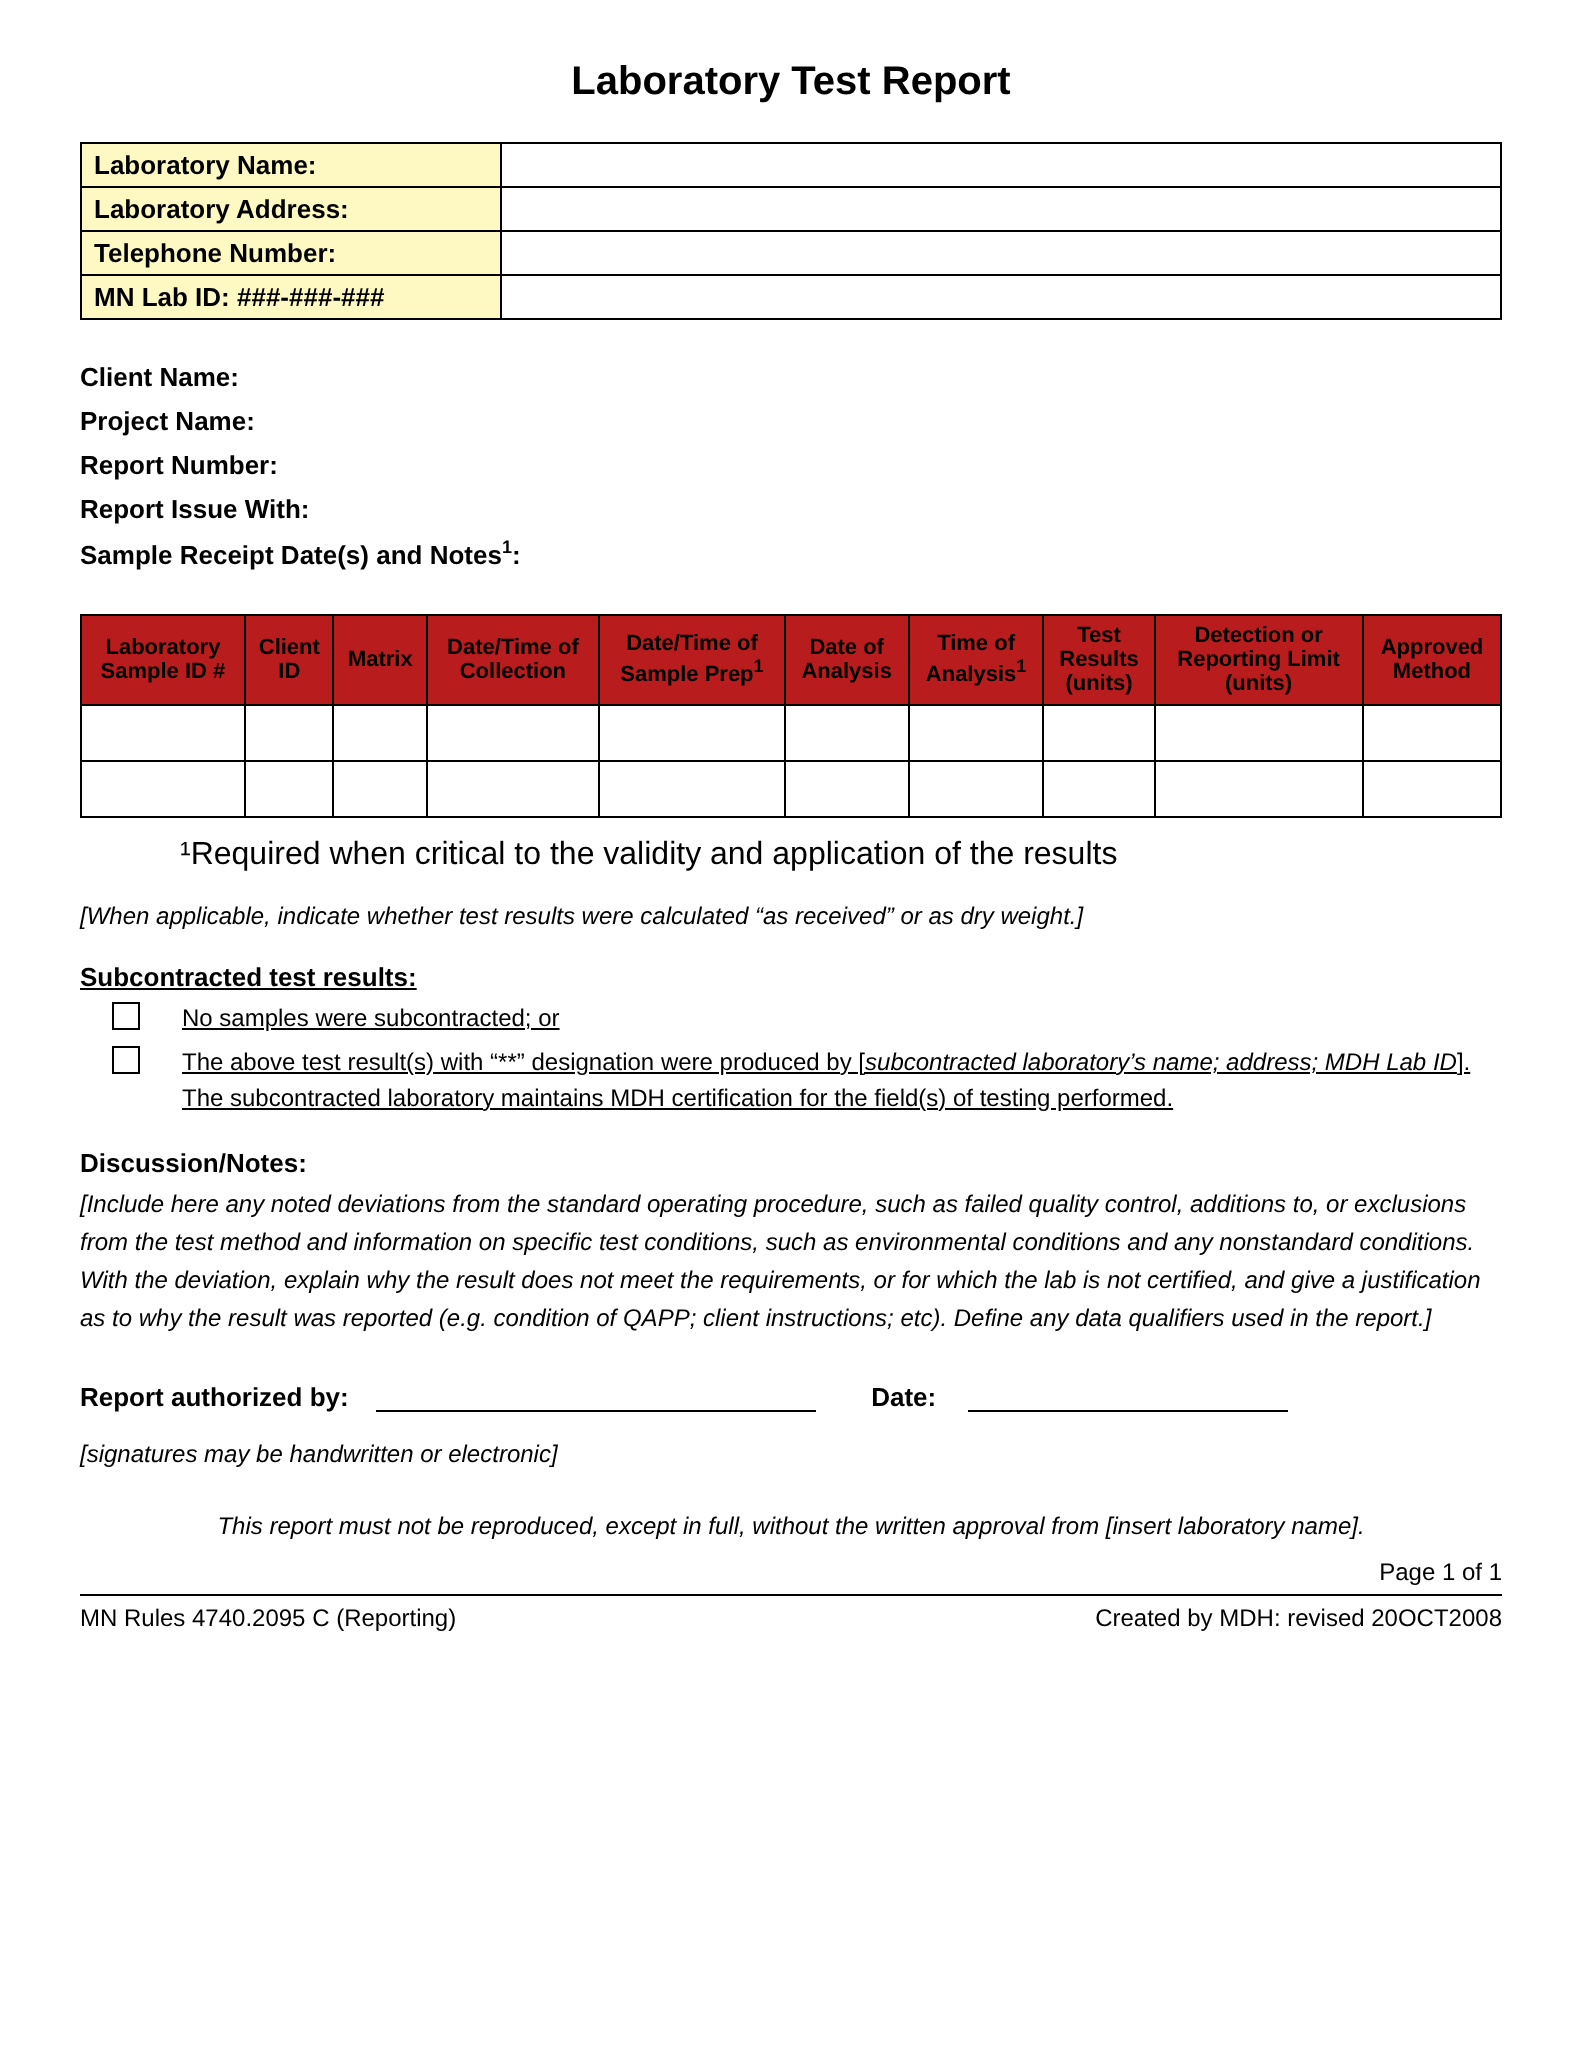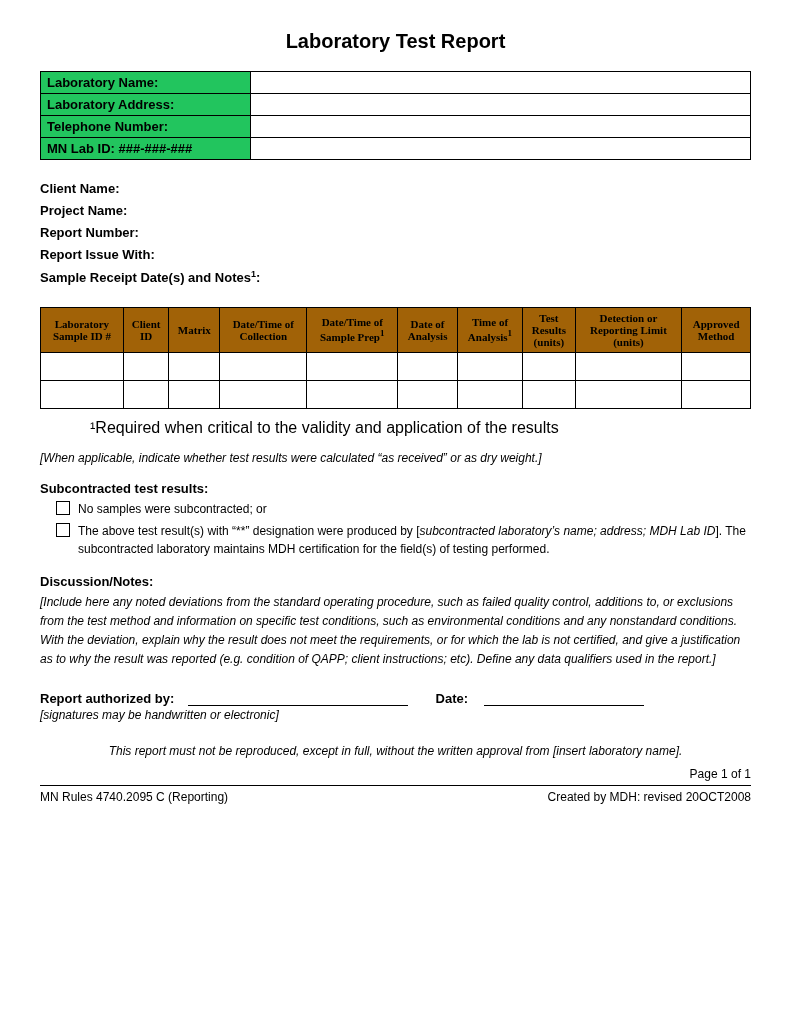--- a/index.html
+++ b/index.html
@@ -24,21 +24,21 @@
       margin-bottom: 18px;
     }
     .info-table td {
       border: 1px solid #000;
       padding: 3px 6px;
       font-size: 13px;
     }
     .info-table td.label {
       font-weight: bold;
       width: 210px;
-      background: #22c55e;
+      background: #fef9c3;
     }
     .client-info {
       margin-bottom: 18px;
       line-height: 1.7;
     }
     .client-info p {
       font-size: 13px;
     }
     .client-info p strong {
       font-weight: bold;
@@ -50,22 +50,21 @@
       font-size: 11px;
     }
     .data-table th, .data-table td {
       border: 1px solid #000;
       padding: 4px 3px;
       text-align: center;
       vertical-align: middle;
     }
     .data-table th {
       font-weight: bold;
-      background: #a16207;
-      font-family: Liberation Serif, serif;
+      background: #b91c1c;
     }
     .data-table td.empty-row {
       height: 28px;
     }
     .footnote {
       font-size: 16px;
       margin-bottom: 14px;
       margin-left: 50px;
     }
     .italic-note {
@@ -73,48 +72,50 @@
       font-size: 12px;
       margin-bottom: 16px;
     }
     .section-title {
       font-weight: bold;
       font-size: 13px;
       margin-bottom: 4px;
     }
     .checkbox-section {
       margin-bottom: 16px;
+      text-decoration: underline;
     }
     .checkbox-item {
       display: flex;
       align-items: flex-start;
       margin-bottom: 4px;
       margin-left: 16px;
       font-size: 12px;
       line-height: 1.5;
+      gap: 13px;
     }
     .checkbox-item .cb {
       width: 14px;
       height: 14px;
       border: 1px solid #000;
       display: inline-block;
       margin-right: 8px;
       margin-top: 1px;
       flex-shrink: 0;
     }
     .discussion-section {
       margin-bottom: 20px;
     }
     .discussion-section .body-text {
       font-style: italic;
       font-size: 12px;
       line-height: 1.6;
     }
     .signature-line {
-      margin-bottom: 2px;
+      margin-bottom: 14px;
       font-size: 13px;
       display: flex;
       align-items: flex-end;
       gap: 10px;
     }
     .sig-underline {
       display: inline-block;
       border-bottom: 1px solid #000;
       width: 220px;
       margin-left: 4px;

